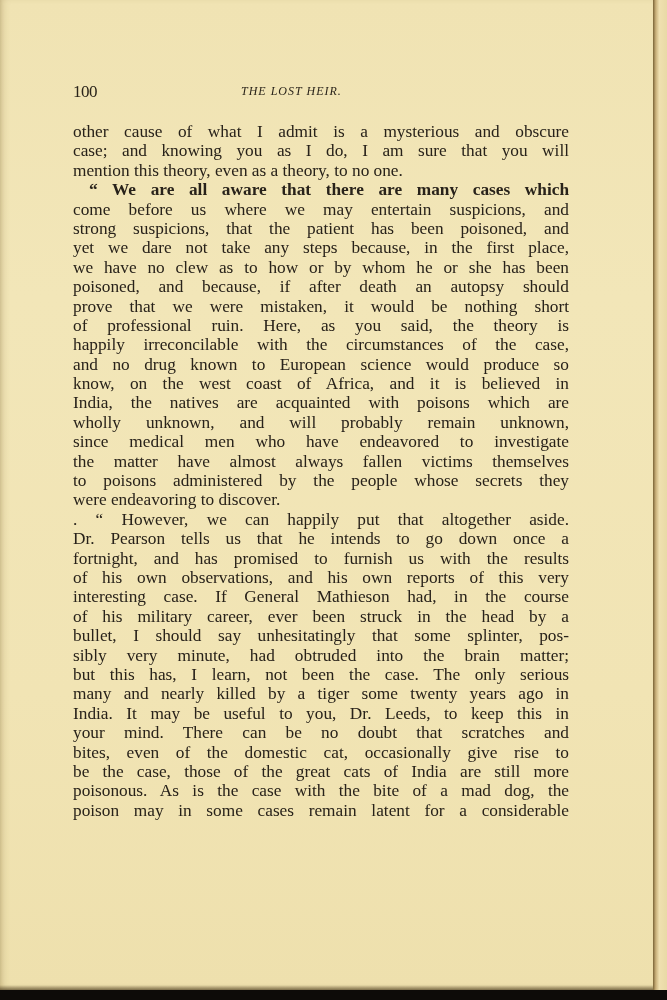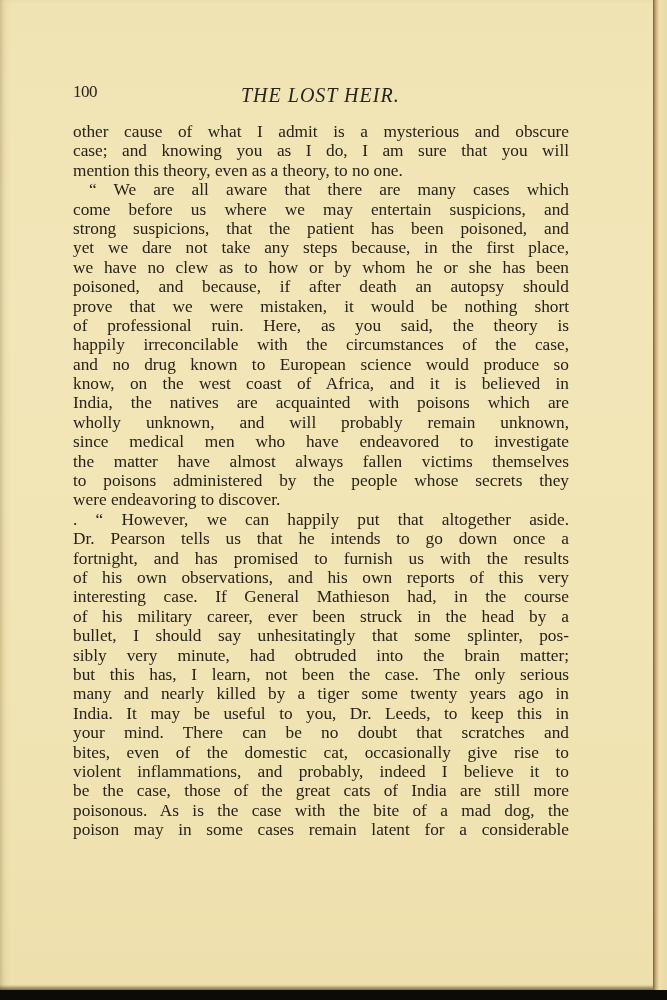--- a/index.html
+++ b/index.html
@@ -60,21 +60,21 @@
       top: 0;
       font-size: 17px;
       font-weight: normal;
       color: #2a241a;
       letter-spacing: -0.5px;
     }
     .running-title {
       position: absolute;
       left: 168px;
       top: 2px;
-      font-size: 20px;
+      font-size: 12px;
       font-style: italic;
       color: #2a241a;
       letter-spacing: 1px;
     }
     .body-text {
       position: absolute;
       left: 73px;
       top: 122px;
       width: 496px;
       color: #28221a;
@@ -86,20 +86,21 @@
       white-space: nowrap;
       text-align: justify;
       text-align-last: justify;
       height: 19.4px;
     }
     .line.last {
       text-align-last: left;
     }
     .line.indent {
       padding-left: 16px;
+      font-weight: bold;
     }
     .line.bullet-indent {
       padding-left: 0;
     }
   </style>
 </head>
 <body>
 
 <div class="page">
   <div class="header">
@@ -134,21 +135,20 @@
     <span class="line">of his own observations, and his own reports of this very</span>
     <span class="line">interesting case.  If General Mathieson had, in the course</span>
     <span class="line">of his military career, ever been struck in the head by a</span>
     <span class="line">bullet, I should say unhesitatingly that some splinter, pos-</span>
     <span class="line">sibly very minute, had obtruded into the brain matter;</span>
     <span class="line">but this has, I learn, not been the case.  The only serious</span>
     <span class="line">many and nearly killed by a tiger some twenty years ago in</span>
     <span class="line">India.  It may be useful to you, Dr. Leeds, to keep this in</span>
     <span class="line">your mind.  There can be no doubt that scratches and</span>
     <span class="line">bites, even of the domestic cat, occasionally give rise to</span>
-    <span class="line">violent inflammations, and probably, indeed I believe it to</span>
     <span class="line">be the case, those of the great cats of India are still more</span>
     <span class="line">poisonous.  As is the case with the bite of a mad dog, the</span>
     <span class="line">poison may in some cases remain latent for a considerable</span>
   </div>
 
   <div class="bottom-shadow"></div>
 </div>
 
 <div class="page-edge-right"></div>
 <div class="bottom-strip"></div>

